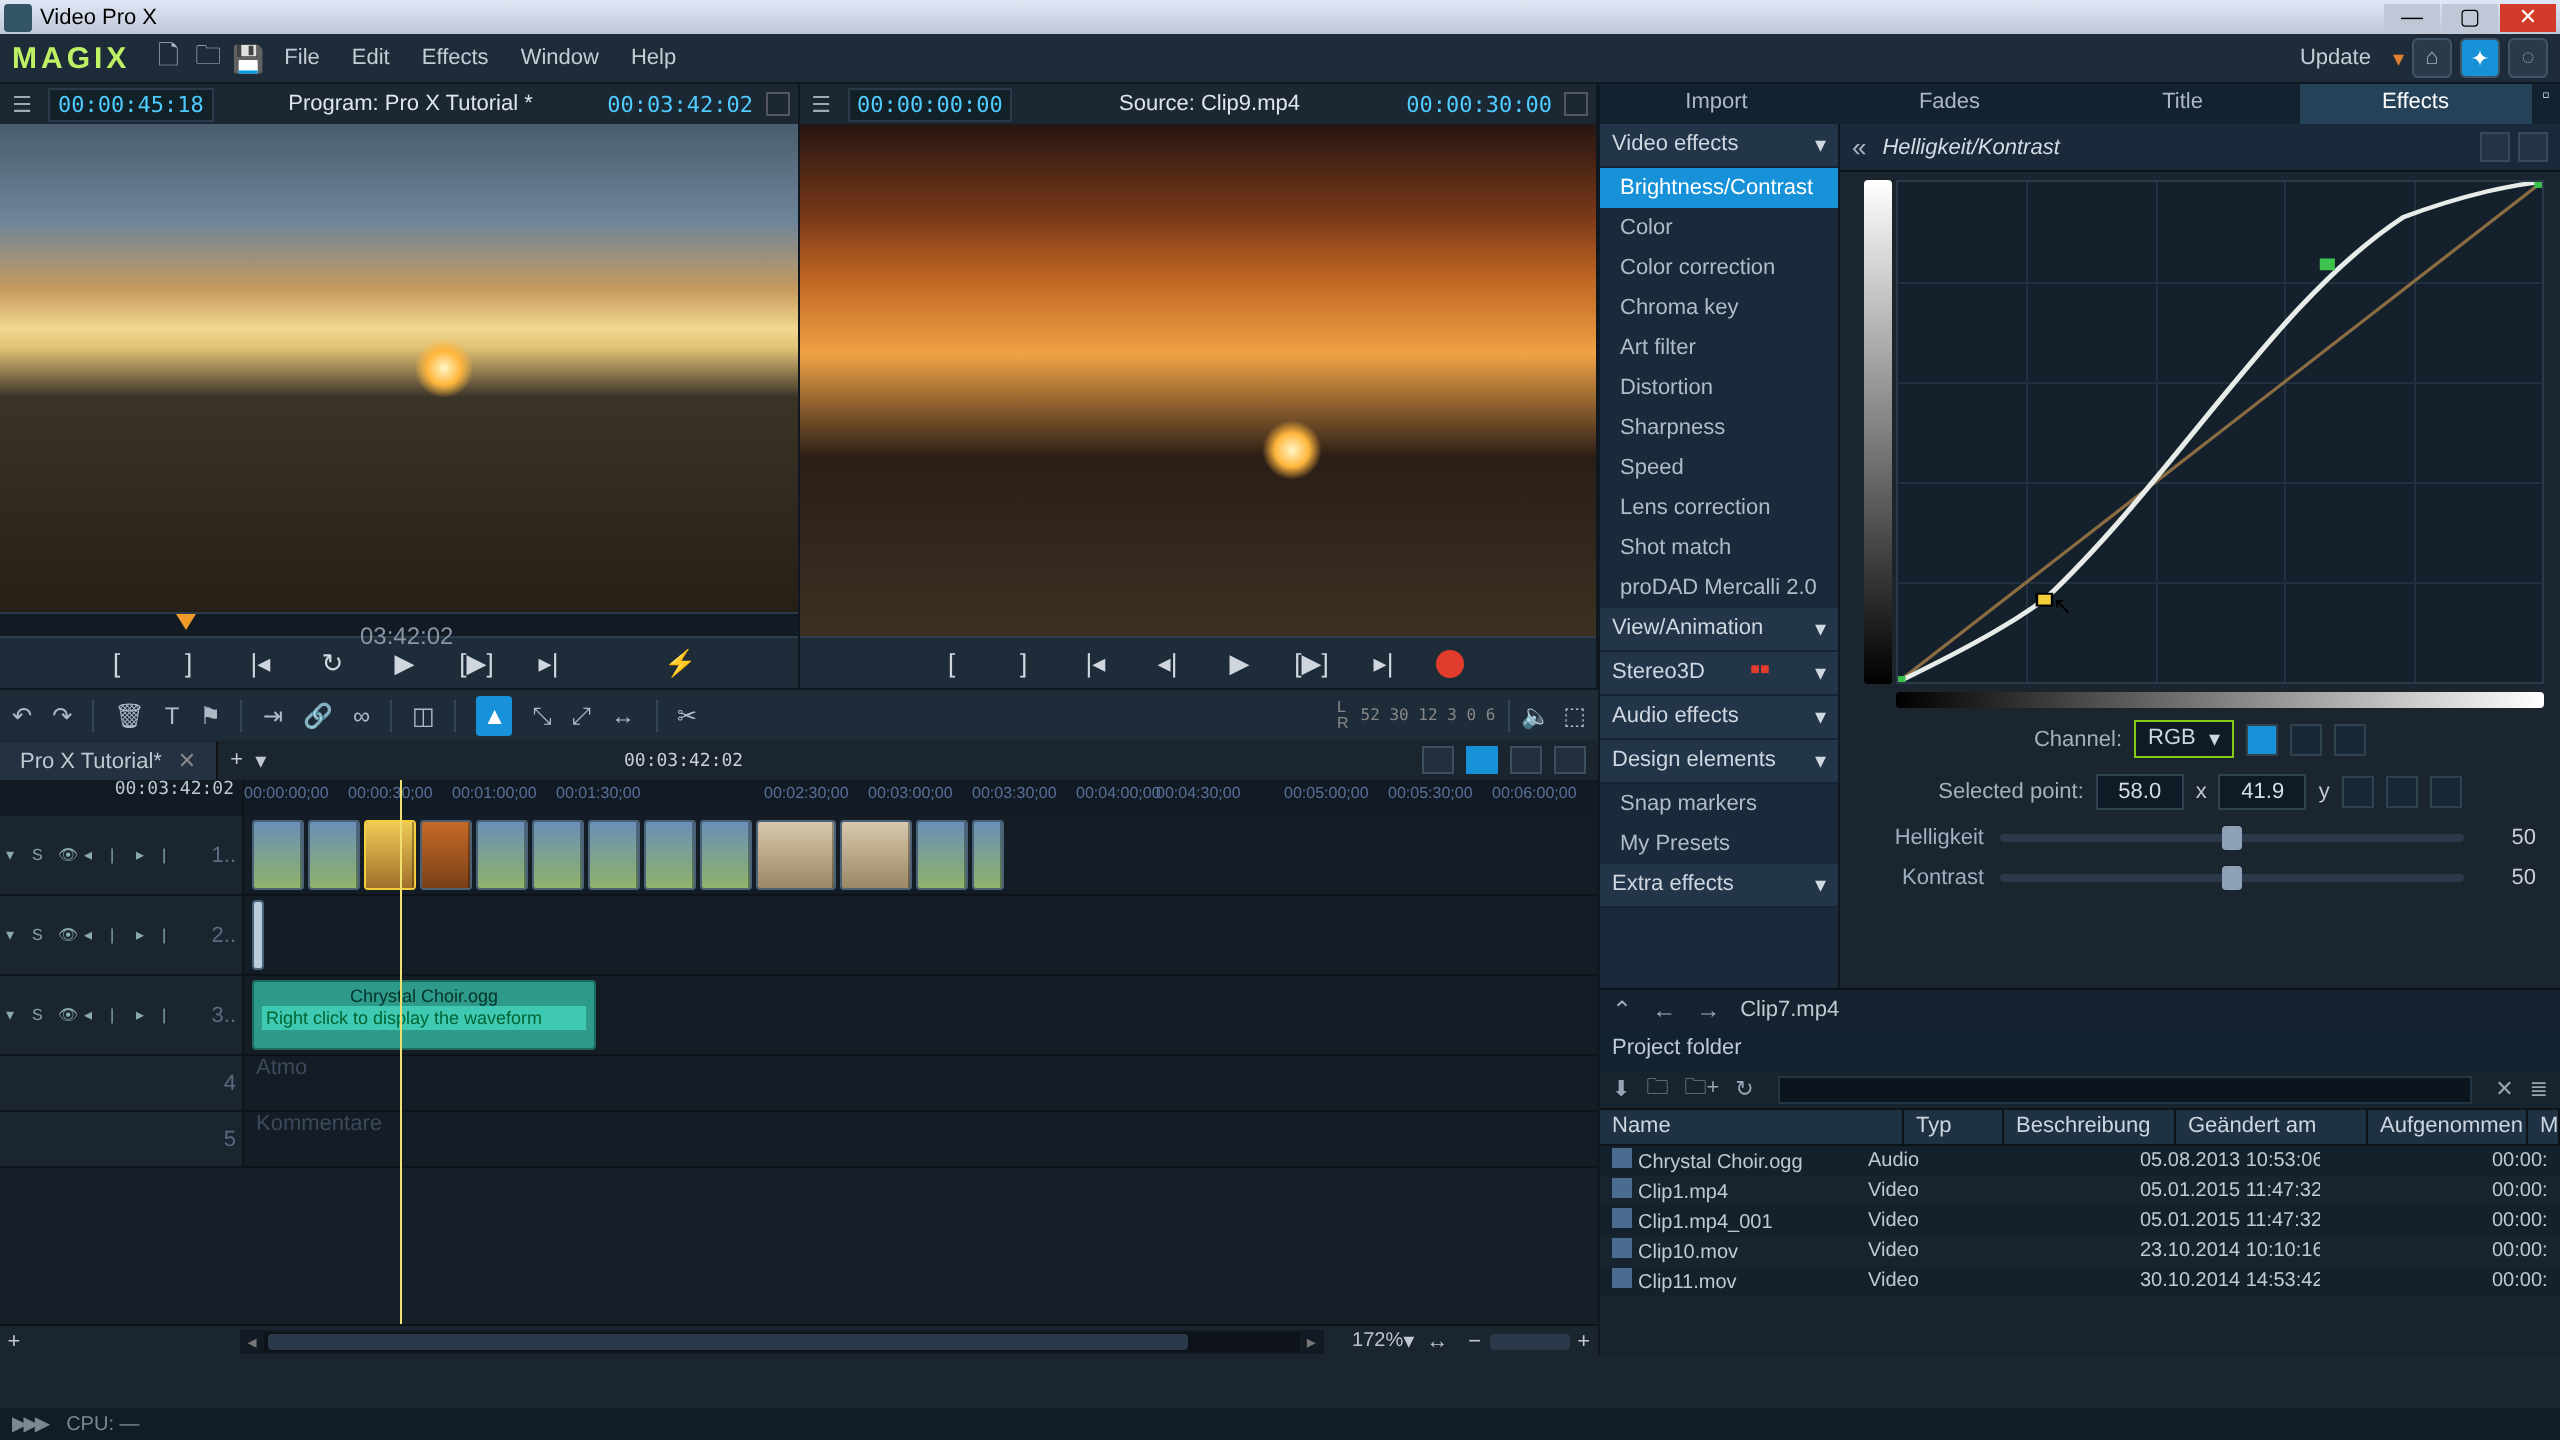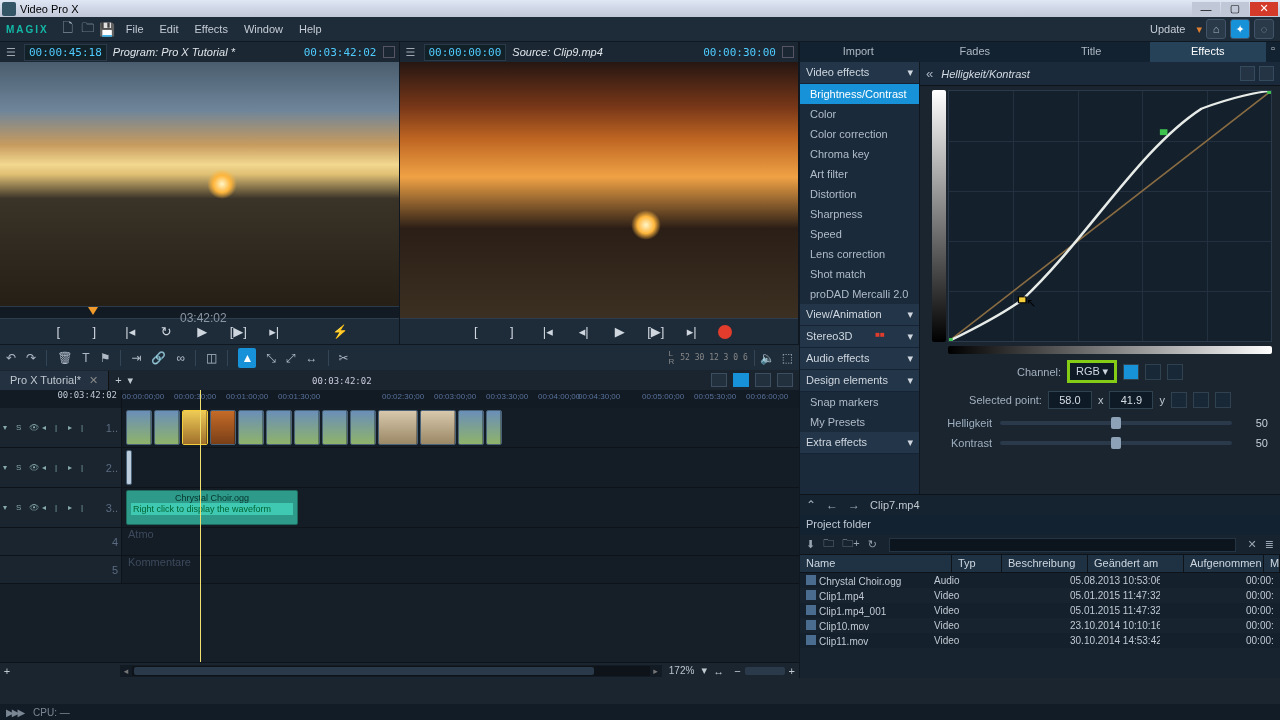--- a/index.html
+++ b/index.html
@@ -9,39 +9,39 @@
 .titlebar{height:17px;background:linear-gradient(#dfe7f5,#c0c8d8);display:flex;align-items:center;padding:0 2px;color:#000;}
 .titlebar .icon{width:14px;height:14px;background:#356;border-radius:2px;margin-right:4px;}
 .titlebar .wbtns{margin-left:auto;display:flex;gap:1px;}
 .titlebar .wbtn{width:28px;height:14px;display:flex;align-items:center;justify-content:center;}
 .wbtn.min{background:#c0c8d8;}
 .wbtn.max{background:#c0c8d8;}
 .wbtn.close{background:#d33a2a;color:#fff;}
 
 
 .menubar{height:25px;background:#1e2c3a;display:flex;align-items:center;padding:0 6px;gap:2px;border-bottom:1px solid #0f1820;}
-.brand{font-weight:bold;color:#14b8a6;letter-spacing:2px;font-size:10px;margin-right:8px;}
+.brand{font-weight:bold;color:#bef264;letter-spacing:2px;font-size:15px;margin-right:8px;}
 .mb-icon{width:18px;height:18px;display:flex;align-items:center;justify-content:center;color:#a9b6c4;font-size:13px;}
 .mb-item{padding:3px 7px;color:#c5ccd5;}
 .mb-right{margin-left:auto;display:flex;align-items:center;gap:4px;}
 .mb-rbtn{width:20px;height:20px;background:#2b3a48;border-radius:3px;border:1px solid #41546a;display:flex;align-items:center;justify-content:center;color:#9fb3c7;}
 .mb-rbtn.active{background:#1792d8;color:#fff;}
 
 
 .main{display:flex;height:636px;}
 .left-pane{width:800px;height:636px;display:flex;flex-direction:column;border-right:1px solid #0f1820;}
 .right-pane{width:480px;height:636px;display:flex;flex-direction:column;}
 
 
 .monitors{height:302px;display:flex;}
 .monitor{flex:1;display:flex;flex-direction:column;border-right:1px solid #0f1820;}
 .mhdr{height:20px;background:#1b2834;display:flex;align-items:center;padding:0 4px;gap:6px;color:#a0a8b3;}
 .mhdr .ham{width:14px;text-align:center;}
 .mhdr .tc{color:#4fccff;font-family:monospace;border:1px solid #2a3a4a;padding:1px 4px;background:#122028;}
-.mhdr .title{flex:1;text-align:left;color:#e0e5ea;font-style:italic;}
+.mhdr .title{flex:1;text-align:center;color:#e0e5ea;}
 .mhdr .dur{font-family:monospace;color:#4fccff;}
 .mhdr .sq{width:12px;height:12px;border:1px solid #556;}
 .video{flex:1;background:#111;position:relative;}
 .video.left{background:linear-gradient(180deg,#4a5d6e 0%,#6f859a 20%,#c79b5e 34%,#f2d890 42%,#e0c074 46%,#3a3328 56%,#251f15 100%);}
 .video.right{background:linear-gradient(180deg,#261612 0%,#7a3818 18%,#be6522 30%,#f0a245 45%,#2b1e16 65%,#3c3022 100%);}
 .sun{position:absolute;width:30px;height:30px;border-radius:50%;background:radial-gradient(circle,#fff6c8,#ffb63c 40%,transparent 70%);}
 .ruler{height:12px;background:#121a24;position:relative;border-top:1px solid #2a3a4a;}
 .playhead-marker{position:absolute;top:0;width:0;height:0;border-left:5px solid transparent;border-right:5px solid transparent;border-top:8px solid #ef9a2b;}
 .rulbl{position:absolute;top:4px;color:#8a96a4;font-size:12px;}
 .transport{height:26px;background:#1e2c3a;display:flex;align-items:center;justify-content:center;gap:16px;border-top:1px solid #2d3d4d;}
@@ -85,21 +85,21 @@
 .clip-thumb{position:absolute;inset:0;display:flex;}
 .thumb{flex:1;background:linear-gradient(#6a8fb8,#8fb36a);border-right:1px solid rgba(0,0,0,.3);}
 .audioclip{position:absolute;top:2px;bottom:2px;background:#2d9a8a;border:1px solid #1e6b5e;border-radius:2px;padding:2px 4px;font-size:9px;color:#04332b;overflow:hidden;}
 
 .tl-footer{height:16px;background:#1a2530;display:flex;align-items:center;border-top:1px solid #0e1319;}
 .tl-footer .plus{width:14px;text-align:center;}
 .hscroll{flex:1;height:12px;background:#121a24;display:flex;align-items:center;}
 .hscroll .arrow{width:12px;text-align:center;color:#777;font-size:9px;}
 .hscroll .thumb-bar{flex:1;height:10px;background:#0e1319;position:relative;}
 .hscroll .thumb-bar .th{position:absolute;left:2px;width:460px;height:8px;top:1px;background:#2a3a4a;border-radius:2px;}
-.zoompct{width:40px;text-align:center;font-size:10px;color:#bcc4ce;}
+.zoompct{width:40px;text-align:right;font-size:10px;color:#bcc4ce;}
 
 
 .rtabs{height:20px;display:flex;background:#132230;}
 .rtab{flex:1;text-align:center;padding:3px 16px;color:#aeb8c4;}
 .rtab.active{background:#264258;color:#fff;}
 .rpop{width:14px;text-align:center;}
 
 .eff-split{display:flex;height:432px;}
 .eff-list{width:120px;background:#1a2a3a;border-right:1px solid #0f1820;overflow:hidden;}
 .eff-cat{padding:4px 6px;background:#233548;color:#cfd7e0;display:flex;justify-content:space-between;border-bottom:1px solid #152334;}
@@ -116,21 +116,21 @@
 .curve-area{height:260px;display:flex;padding:4px 8px 4px 12px;}
 .curve-strip{width:14px;background:linear-gradient(180deg,#fff,#000);margin-right:2px;border-radius:2px;}
 .curve-grid{flex:1;background:#14202c;border:1px solid #2a3a4a;position:relative;}
 .curve-grid .gl{position:absolute;background:#223040;}
 .curve-grid svg{position:absolute;inset:0;width:100%;height:100%;}
 .cursor{position:absolute;font-size:12px;color:#000;}
 
 .eff-ctrls{padding:6px 12px;display:flex;flex-direction:column;gap:8px;}
 .ctlrow{display:flex;align-items:center;gap:6px;}
 .ctlrow label{color:#a4b0be;}
-.dropdown{background:#0e1a26;border:3px solid #84cc16;padding:2px 6px;color:#cdd6df;min-width:50px;display:flex;justify-content:space-between;}
+.dropdown{background:#0e1a26;border:1px solid #84cc16;padding:2px 6px;color:#cdd6df;min-width:50px;display:flex;justify-content:space-between;}
 .valbox{background:#0e1a26;border:1px solid #30414f;padding:2px 6px;width:44px;text-align:center;color:#d5dde5;}
 .sm-icon{width:16px;height:16px;border:1px solid #30414f;background:#192836;}
 .btn-auto{flex:1;background:#243444;border:1px solid #3a4e62;text-align:center;padding:6px;color:#cbd3db;border-radius:2px;}
 .slider-row{display:flex;align-items:center;gap:8px;}
 .slider-row .lbl{width:60px;text-align:right;color:#9fb0c0;}
 .slider{flex:1;height:4px;background:#2a3a4a;position:relative;border-radius:2px;}
 .slider .knob{position:absolute;top:-4px;width:10px;height:12px;background:#8da2b7;border-radius:2px;}
 .slider-row .num{width:28px;text-align:right;color:#c8d0d8;}
 
 

